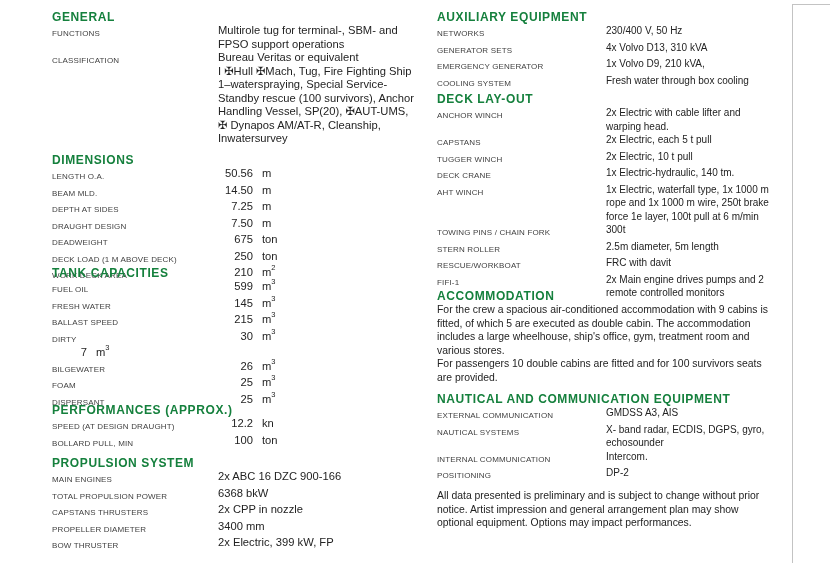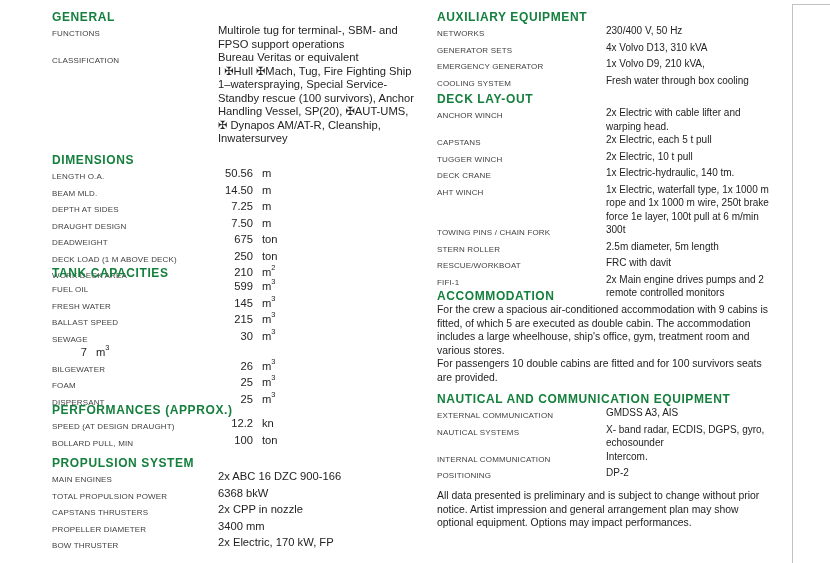--- a/index.html
+++ b/index.html
@@ -124,21 +124,21 @@
       </div>
   </div>
   <div class="row">
     <div class="lbl">BALLAST SPEED</div>
     <div class="val num">
         <span class="n">215</span>
         <span class="u"><span>m</span><sup>3</sup></span>
       </div>
   </div>
   <div class="row">
-    <div class="lbl">SEWAGE</div>
+    <div class="lbl">DIRTY</div>
     <div class="val num">
         <span class="n">30</span>
         <span class="u"><span>m</span><sup>3</sup></span>
       </div>
   </div>
   <div class="row">
     <div class="val num">
         <span class="n">7</span>
         <span class="u"><span>m</span><sup>3</sup></span>
       </div>
@@ -197,21 +197,21 @@
   <div class="row">
     <div class="lbl">CAPSTANS THRUSTERS</div>
     <div class="val">2x CPP in nozzle</div>
   </div>
   <div class="row">
     <div class="lbl">PROPELLER DIAMETER</div>
     <div class="val">3400 mm</div>
   </div>
   <div class="row">
     <div class="lbl">BOW THRUSTER</div>
-    <div class="val">2x Electric, 170 kW, FP</div>
+    <div class="val">2x Electric, 399 kW, FP</div>
   </div>
 </div>
 
 <div class="section right-col" style="left:437px;top:10px;">
   <p class="heading">AUXILIARY EQUIPMENT</p>
   <div class="row">
     <div class="lbl">NETWORKS</div>
     <div class="val">230/400 V, 50 Hz</div>
   </div>
   <div class="row">

